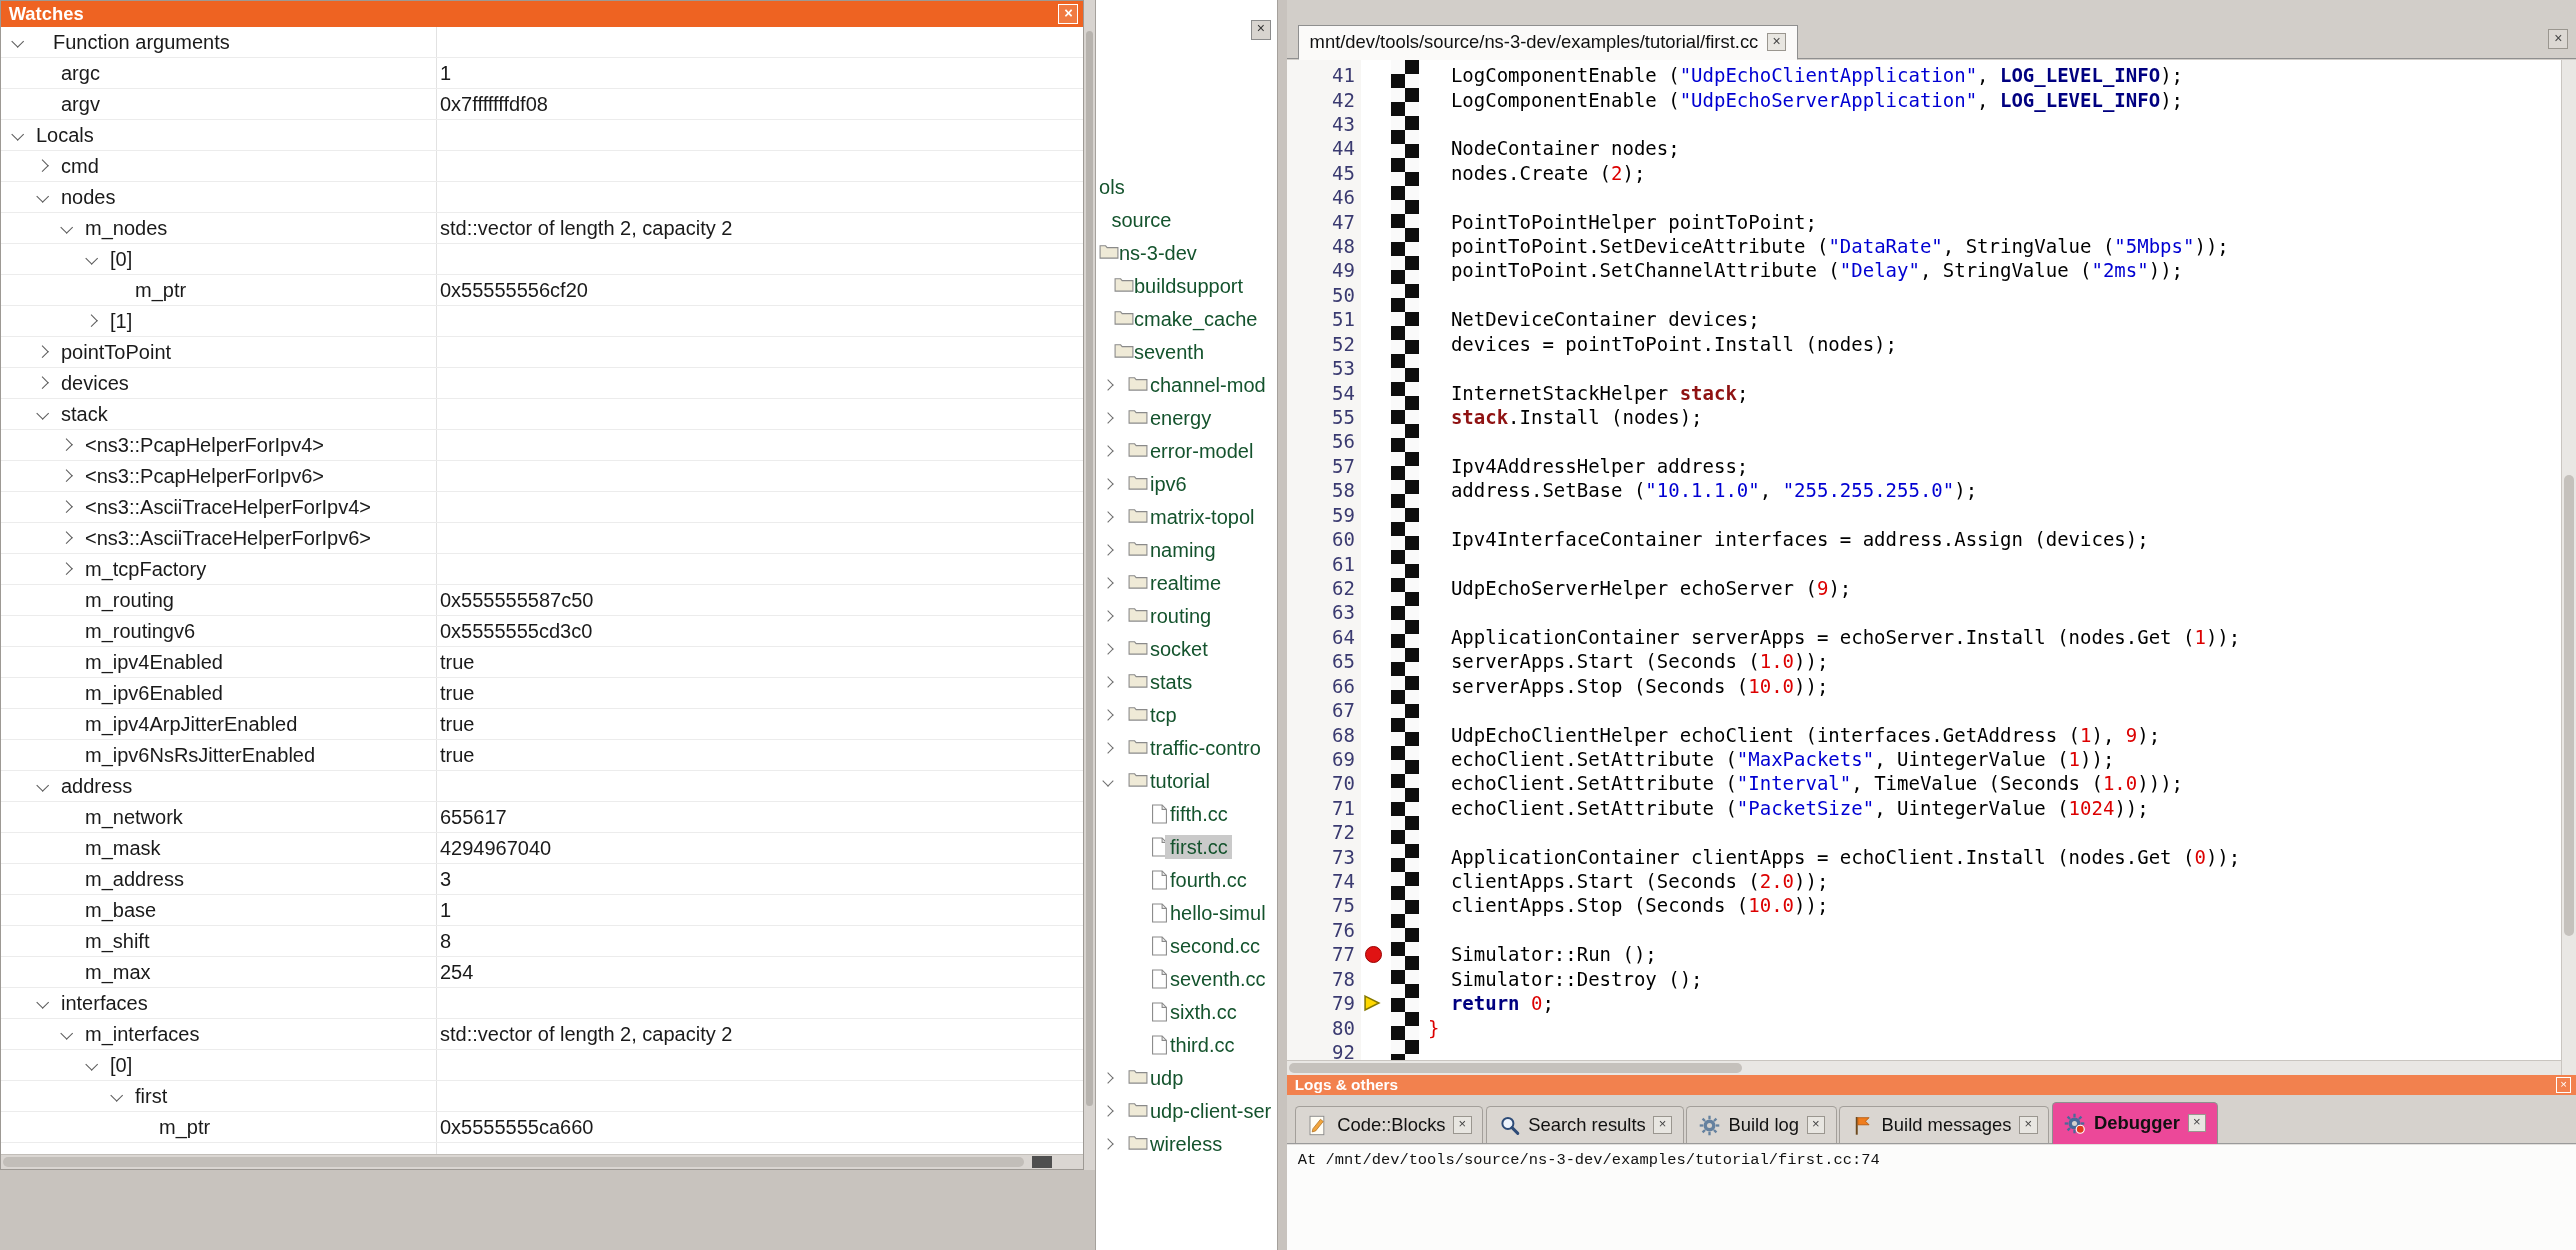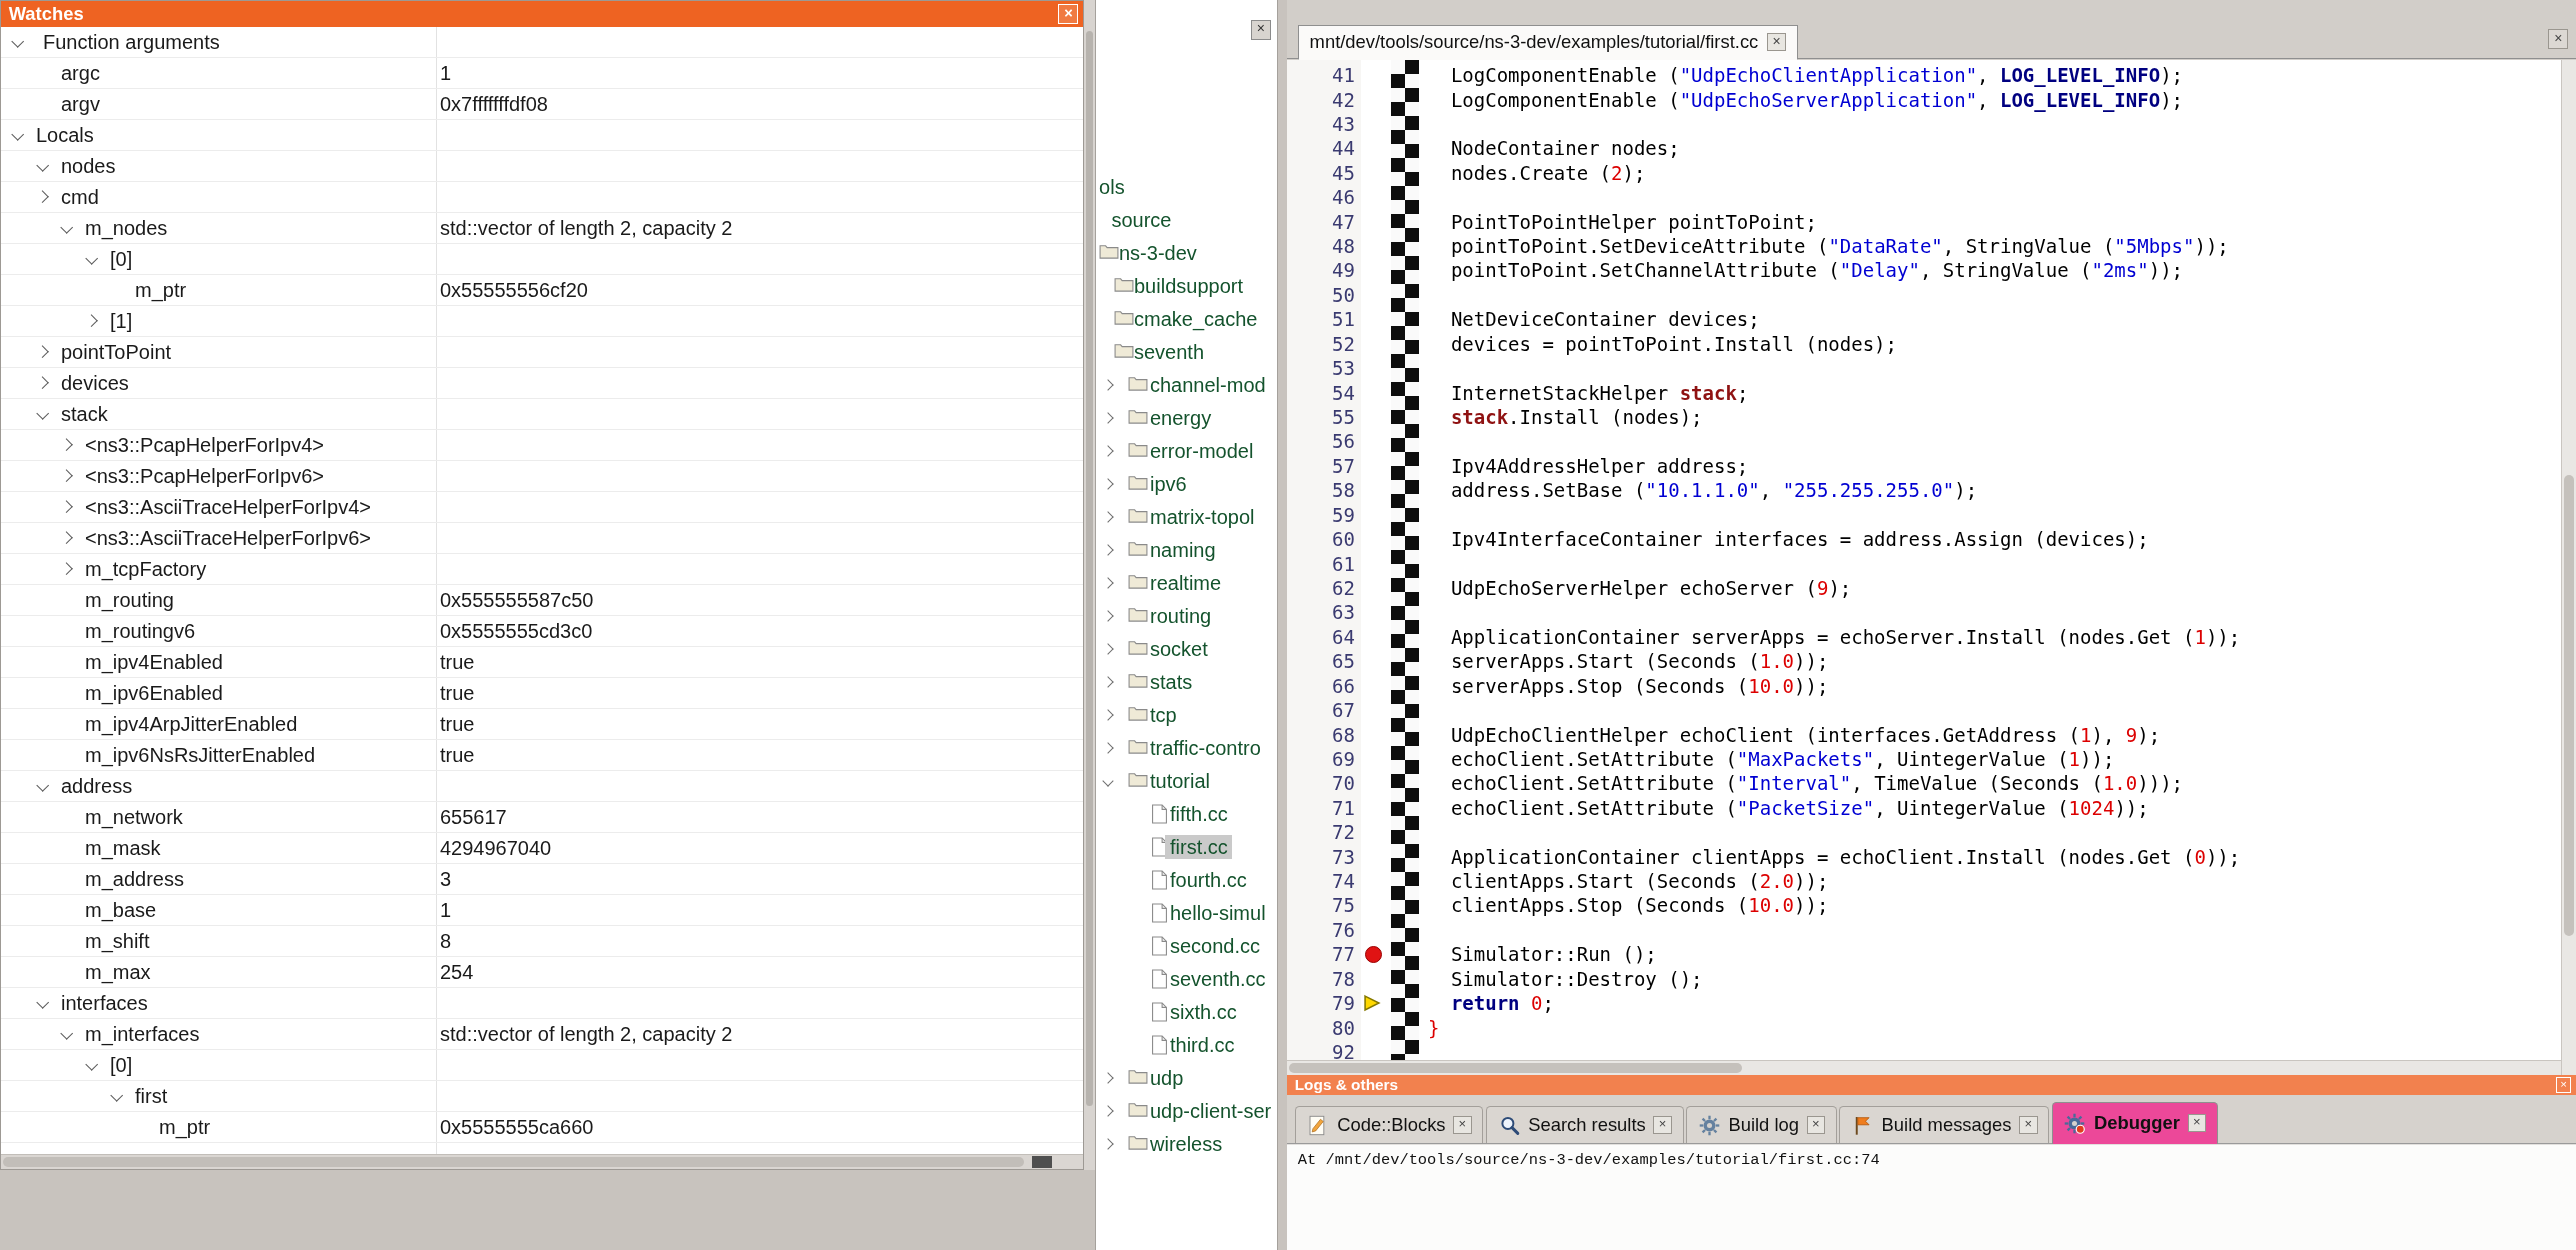--- a/index.html
+++ b/index.html
@@ -112,41 +112,41 @@
 <div id="app">
 
   <section id="watches">
     <div class="w-title">
       <span>Watches</span>
       <span class="w-close">×</span>
     </div>
     <div id="watch-rows">
         <div class="watch-row">
           <span class="chev chev-down" style="left: 12.3px;"></span>
-          <span class="wlab" style="left: 42px;">Function arguments</span>
+          <span class="wlab" style="left: 52px;">Function arguments</span>
         </div>
         <div class="watch-row">
           <span class="wlab" style="left: 60px;">argc</span>
           <span class="wval">1</span>
         </div>
         <div class="watch-row">
           <span class="wlab" style="left: 60px;">argv</span>
           <span class="wval">0x7fffffffdf08</span>
         </div>
         <div class="watch-row">
           <span class="chev chev-down" style="left: 12.3px;"></span>
           <span class="wlab" style="left: 35px;">Locals</span>
         </div>
         <div class="watch-row">
+          <span class="chev chev-right" style="left: 37px;"></span>
+          <span class="wlab" style="left: 60px;">cmd</span>
+        </div>
+        <div class="watch-row">
           <span class="chev chev-down" style="left: 37px;"></span>
           <span class="wlab" style="left: 60px;">nodes</span>
-        </div>
-        <div class="watch-row">
-          <span class="chev chev-right" style="left: 37px;"></span>
-          <span class="wlab" style="left: 60px;">cmd</span>
         </div>
         <div class="watch-row">
           <span class="chev chev-down" style="left: 61px;"></span>
           <span class="wlab" style="left: 84px;">m_nodes</span>
           <span class="wval">std::vector of length 2, capacity 2</span>
         </div>
         <div class="watch-row">
           <span class="chev chev-down" style="left: 86px;"></span>
           <span class="wlab" style="left: 109px;">[0]</span>
         </div>

